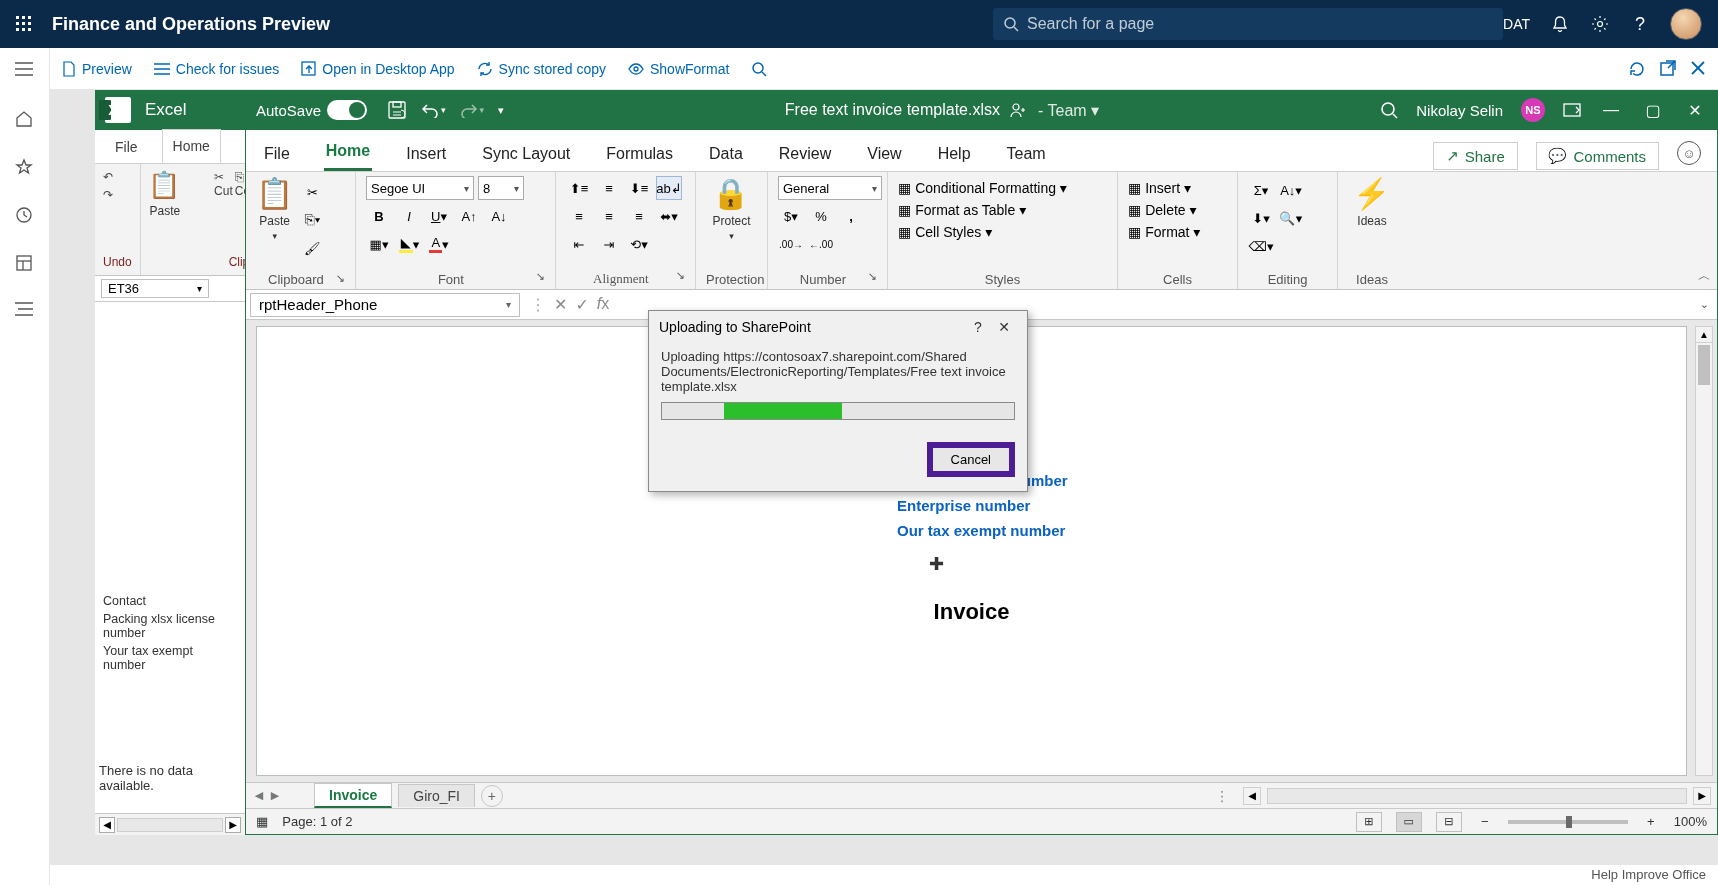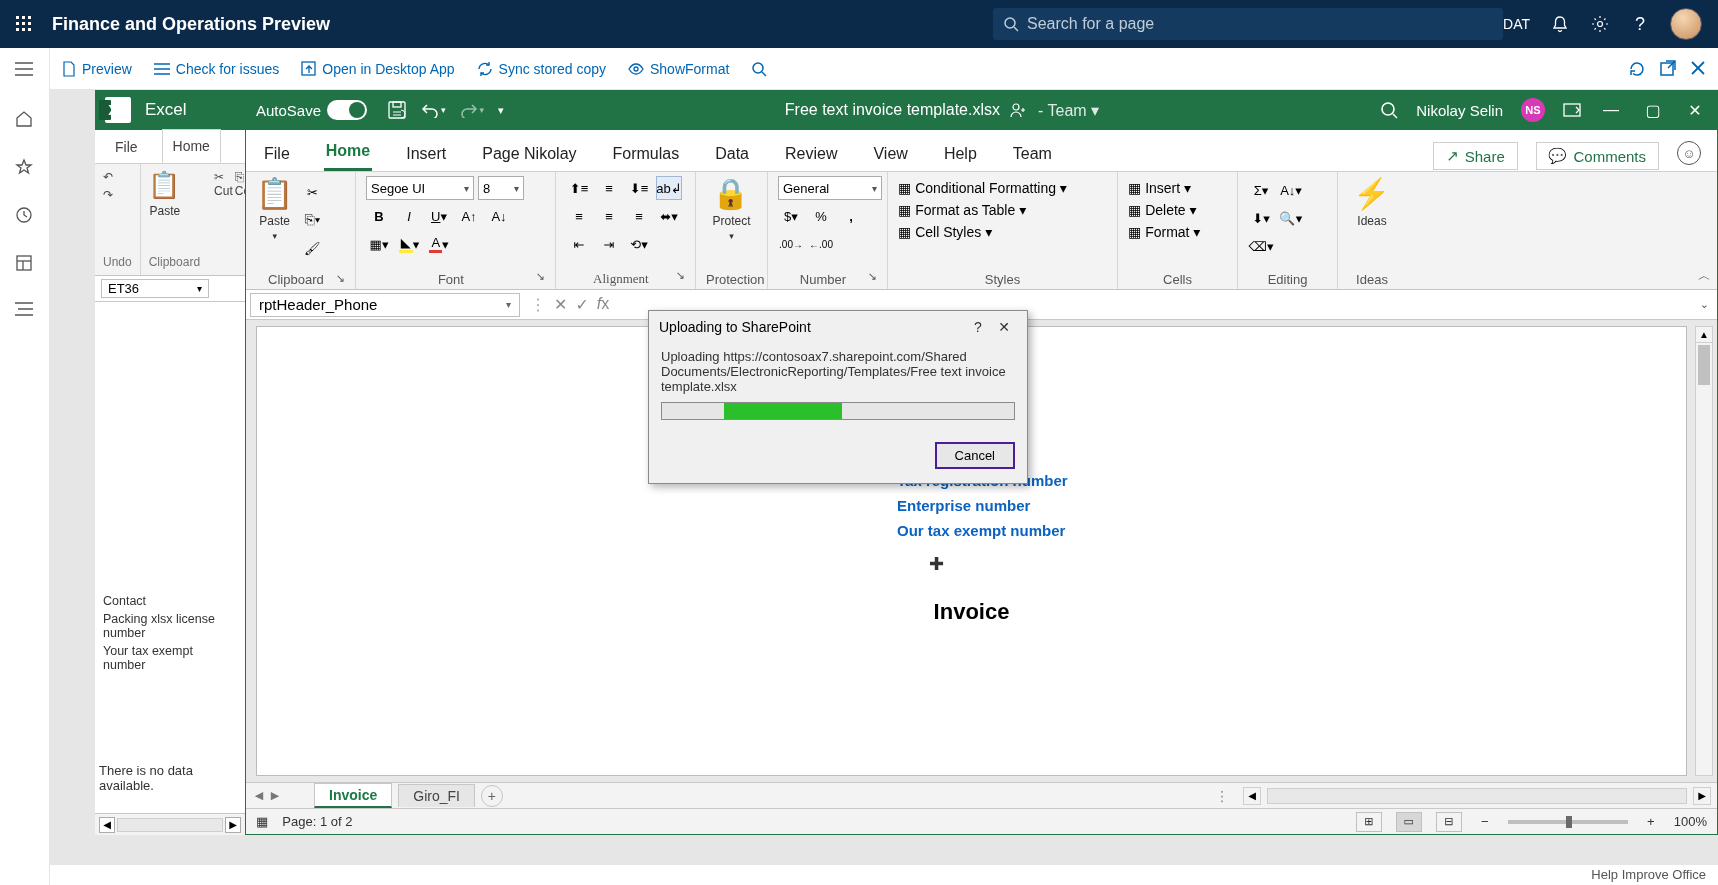--- a/index.html
+++ b/index.html
@@ -31,21 +31,21 @@
 
 .bdm-strip { position: absolute; top: 0; left: 45px; width: 150px; bottom: 30px; background: #fff; display: flex; flex-direction: column; }
 .bdm-excel-titlebar { height: 40px; background: #217346; display: flex; align-items: center; padding: 0 10px; color: #fff; font-size: 17px; }
 .bdm-excel-titlebar .xl-icon { width: 26px; height: 26px; background: #fff; color: #217346; display:flex; align-items:center; justify-content:center; font-weight: bold; font-size: 14px; margin-right: 14px; border-radius: 2px; position: relative;}
 .bdm-excel-titlebar .xl-icon::before { content:''; position:absolute; left:-6px; top:3px; bottom:3px; width:12px; background:#185c37; border-radius:1px;}
 .bdm-tabs { height: 34px; display: flex; align-items: flex-end; padding: 0 10px; gap: 14px; font-size: 14px; color: #444; border-bottom: 1px solid #d0d0d0;}
 .bdm-tabs .tab { padding: 8px 10px; }
 .bdm-tabs .tab.active { background: #fff; border: 1px solid #d0d0d0; border-bottom: 1px solid #fff; }
 .bdm-ribbon-stub { height: 112px; background: #f3f3f3; border-bottom: 1px solid #c4c4c4; display: flex; }
 .bdm-ribbon-group { border-right: 1px solid #d6d6d6; padding: 6px 8px; font-size: 11px; color: #444; display: flex; flex-direction: column; justify-content: space-between;}
-.bdm-ribbon-group .glabel { text-align:left; font-size:12px; color:#737373; }
+.bdm-ribbon-group .glabel { text-align:right; font-size:12px; color:#7f1d1d; }
 .bdm-ribbon-group .gicons { display:flex; flex-direction:column; gap:4px; align-items:flex-start; font-size:12px;}
 .bdm-cellbox { height: 26px; border-bottom:1px solid #c8c8c8; display:flex; align-items:center; padding: 0 6px; font-size: 13px;}
 .bdm-cellbox .namebox { border:1px solid #bfbfbf; padding:1px 6px; width:108px; display:flex; justify-content:space-between; align-items:center;}
 .bdm-sheet { flex:1; background: #fff; padding: 8px; font-size: 12.5px; color:#333; position:relative;}
 .bdm-sheet .row { margin-top: 4px;}
 .bdm-nodata { position:absolute; bottom:20px; left:4px; font-size:13px;}
 .bdm-hscroll { height: 22px; background: #f3f3f3; border-top: 1px solid #c8c8c8; display:flex; align-items:center; padding:0 4px; gap:2px;}
 .bdm-hscroll .arrow { width:16px; height:16px; border:1px solid #ababab; background:#fff; font-size:10px; display:flex; align-items:center; justify-content:center;}
 .bdm-hscroll .track { flex:1; height:14px; background:#e8e8e8; border:1px solid #cfcfcf;}
 
@@ -119,21 +119,21 @@
 
 
 .dialog { position:absolute; width: 380px; background:#f0f0f0; border:1px solid #8a8a8a; box-shadow: 3px 3px 8px rgba(0,0,0,0.3); }
 .dialog .dtitle { height:32px; display:flex; align-items:center; padding: 0 10px; font-size: 14px;}
 .dialog .dtitle .dspacer { flex:1;}
 .dialog .dtitle .dbtn { width:26px; text-align:center; color:#333; font-size:14px;}
 .dialog .dbody { padding: 6px 12px 12px; font-size: 13px; color:#333;}
 .dialog .progress { height:18px; border:1px solid #8a8a8a; background:#e6e6e6; margin-top:8px; position:relative;}
 .dialog .progress .fill { position:absolute; left: 62px; top:0; bottom:0; width: 118px; background:#2bbf2b;}
 .dialog .dactions { display:flex; justify-content:flex-end; padding: 10px 12px 14px;}
-.dialog .dactions button { padding: 4px 18px; background:#e7e7e7; border:2px solid #4c1d95; font-size:13px;}
+.dialog .dactions button { padding: 4px 18px; background:#e7e7e7; border:6px solid #4c1d95; font-size:13px;}
 
 
 .footer-help { position:absolute; right:12px; bottom:3px; font-size:13px; color:#555;}
 
 svg { display:block; }
 </style>
 </head>
 <body>
 
 <div class="top-bar">
@@ -404,21 +404,21 @@
         <span class="win-btn">—</span>
         <span class="win-btn">▢</span>
         <span class="win-btn">✕</span>
       </div>
     </div>
 
     <div class="excel-tabs">
       <div class="etab">File</div>
       <div class="etab active">Home</div>
       <div class="etab">Insert</div>
-      <div class="etab">Page Nikolay</div>
+      <div class="etab">Sync Layout</div>
       <div class="etab">Formulas</div>
       <div class="etab">Data</div>
       <div class="etab">Review</div>
       <div class="etab">View</div>
       <div class="etab">Help</div>
       <div class="etab">Team</div>
       <div class="right-actions">
         <div class="share-btn">
             <span>↗</span>
             <span>Share</span>

